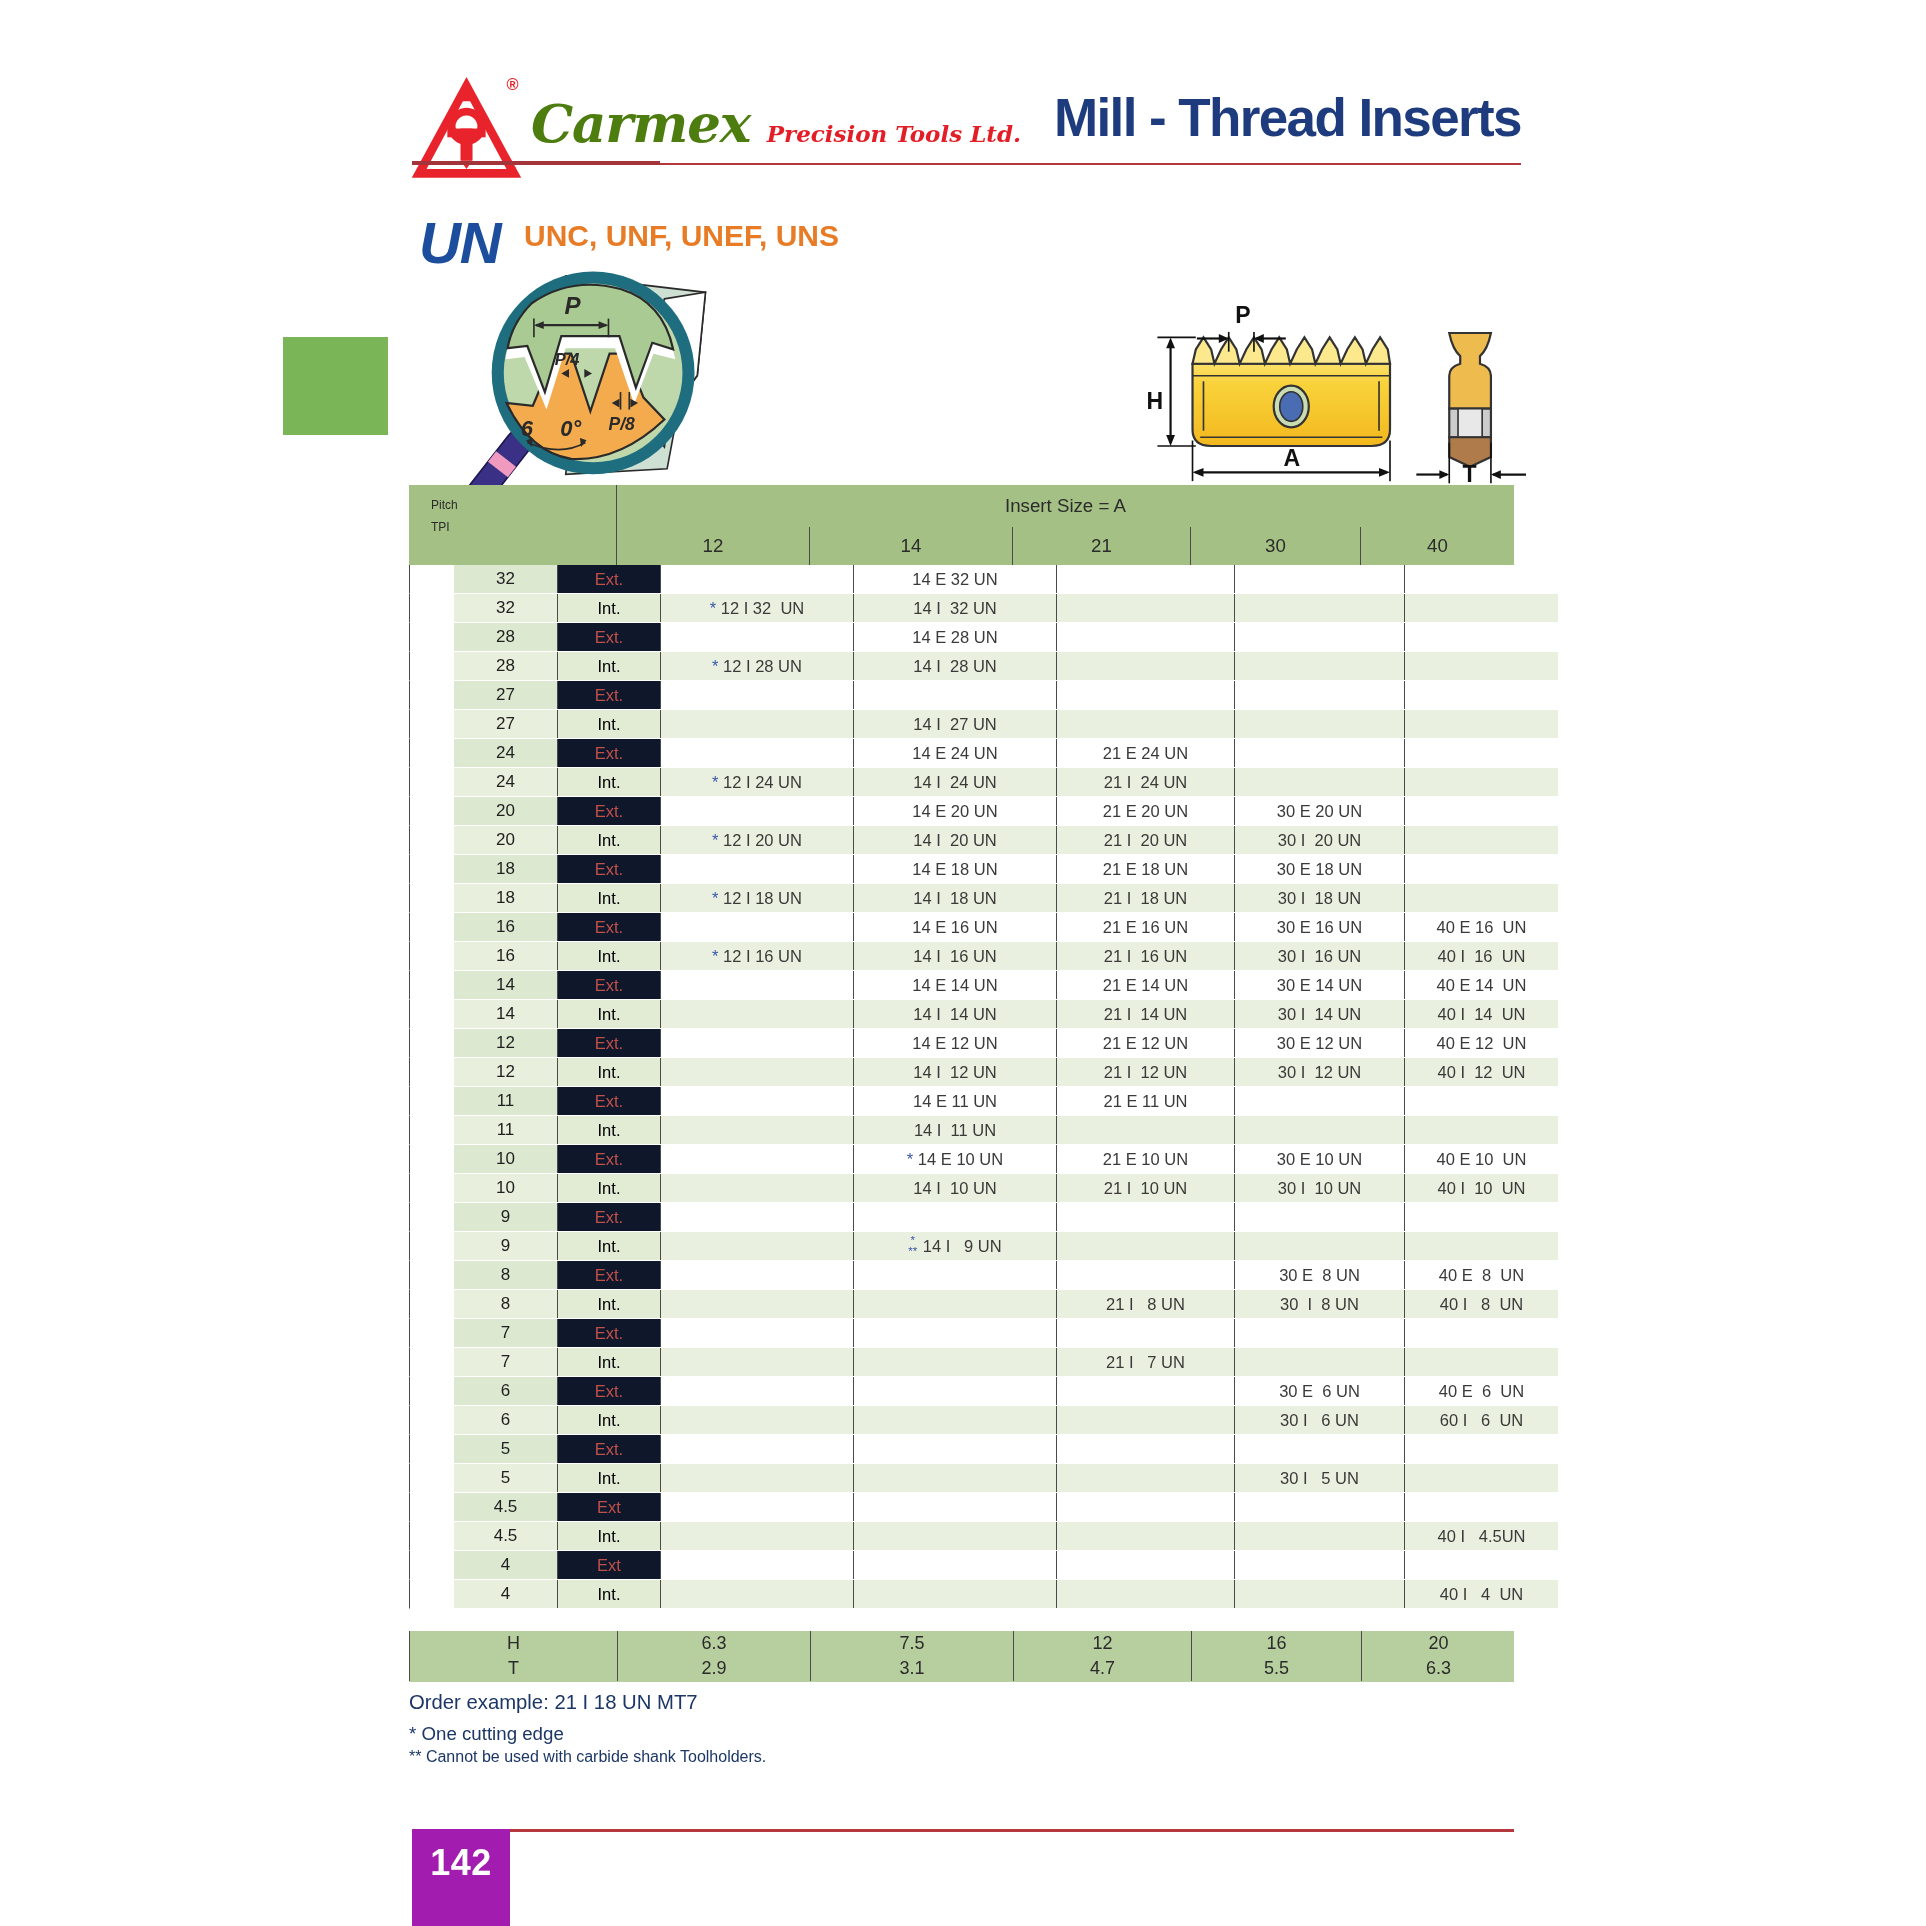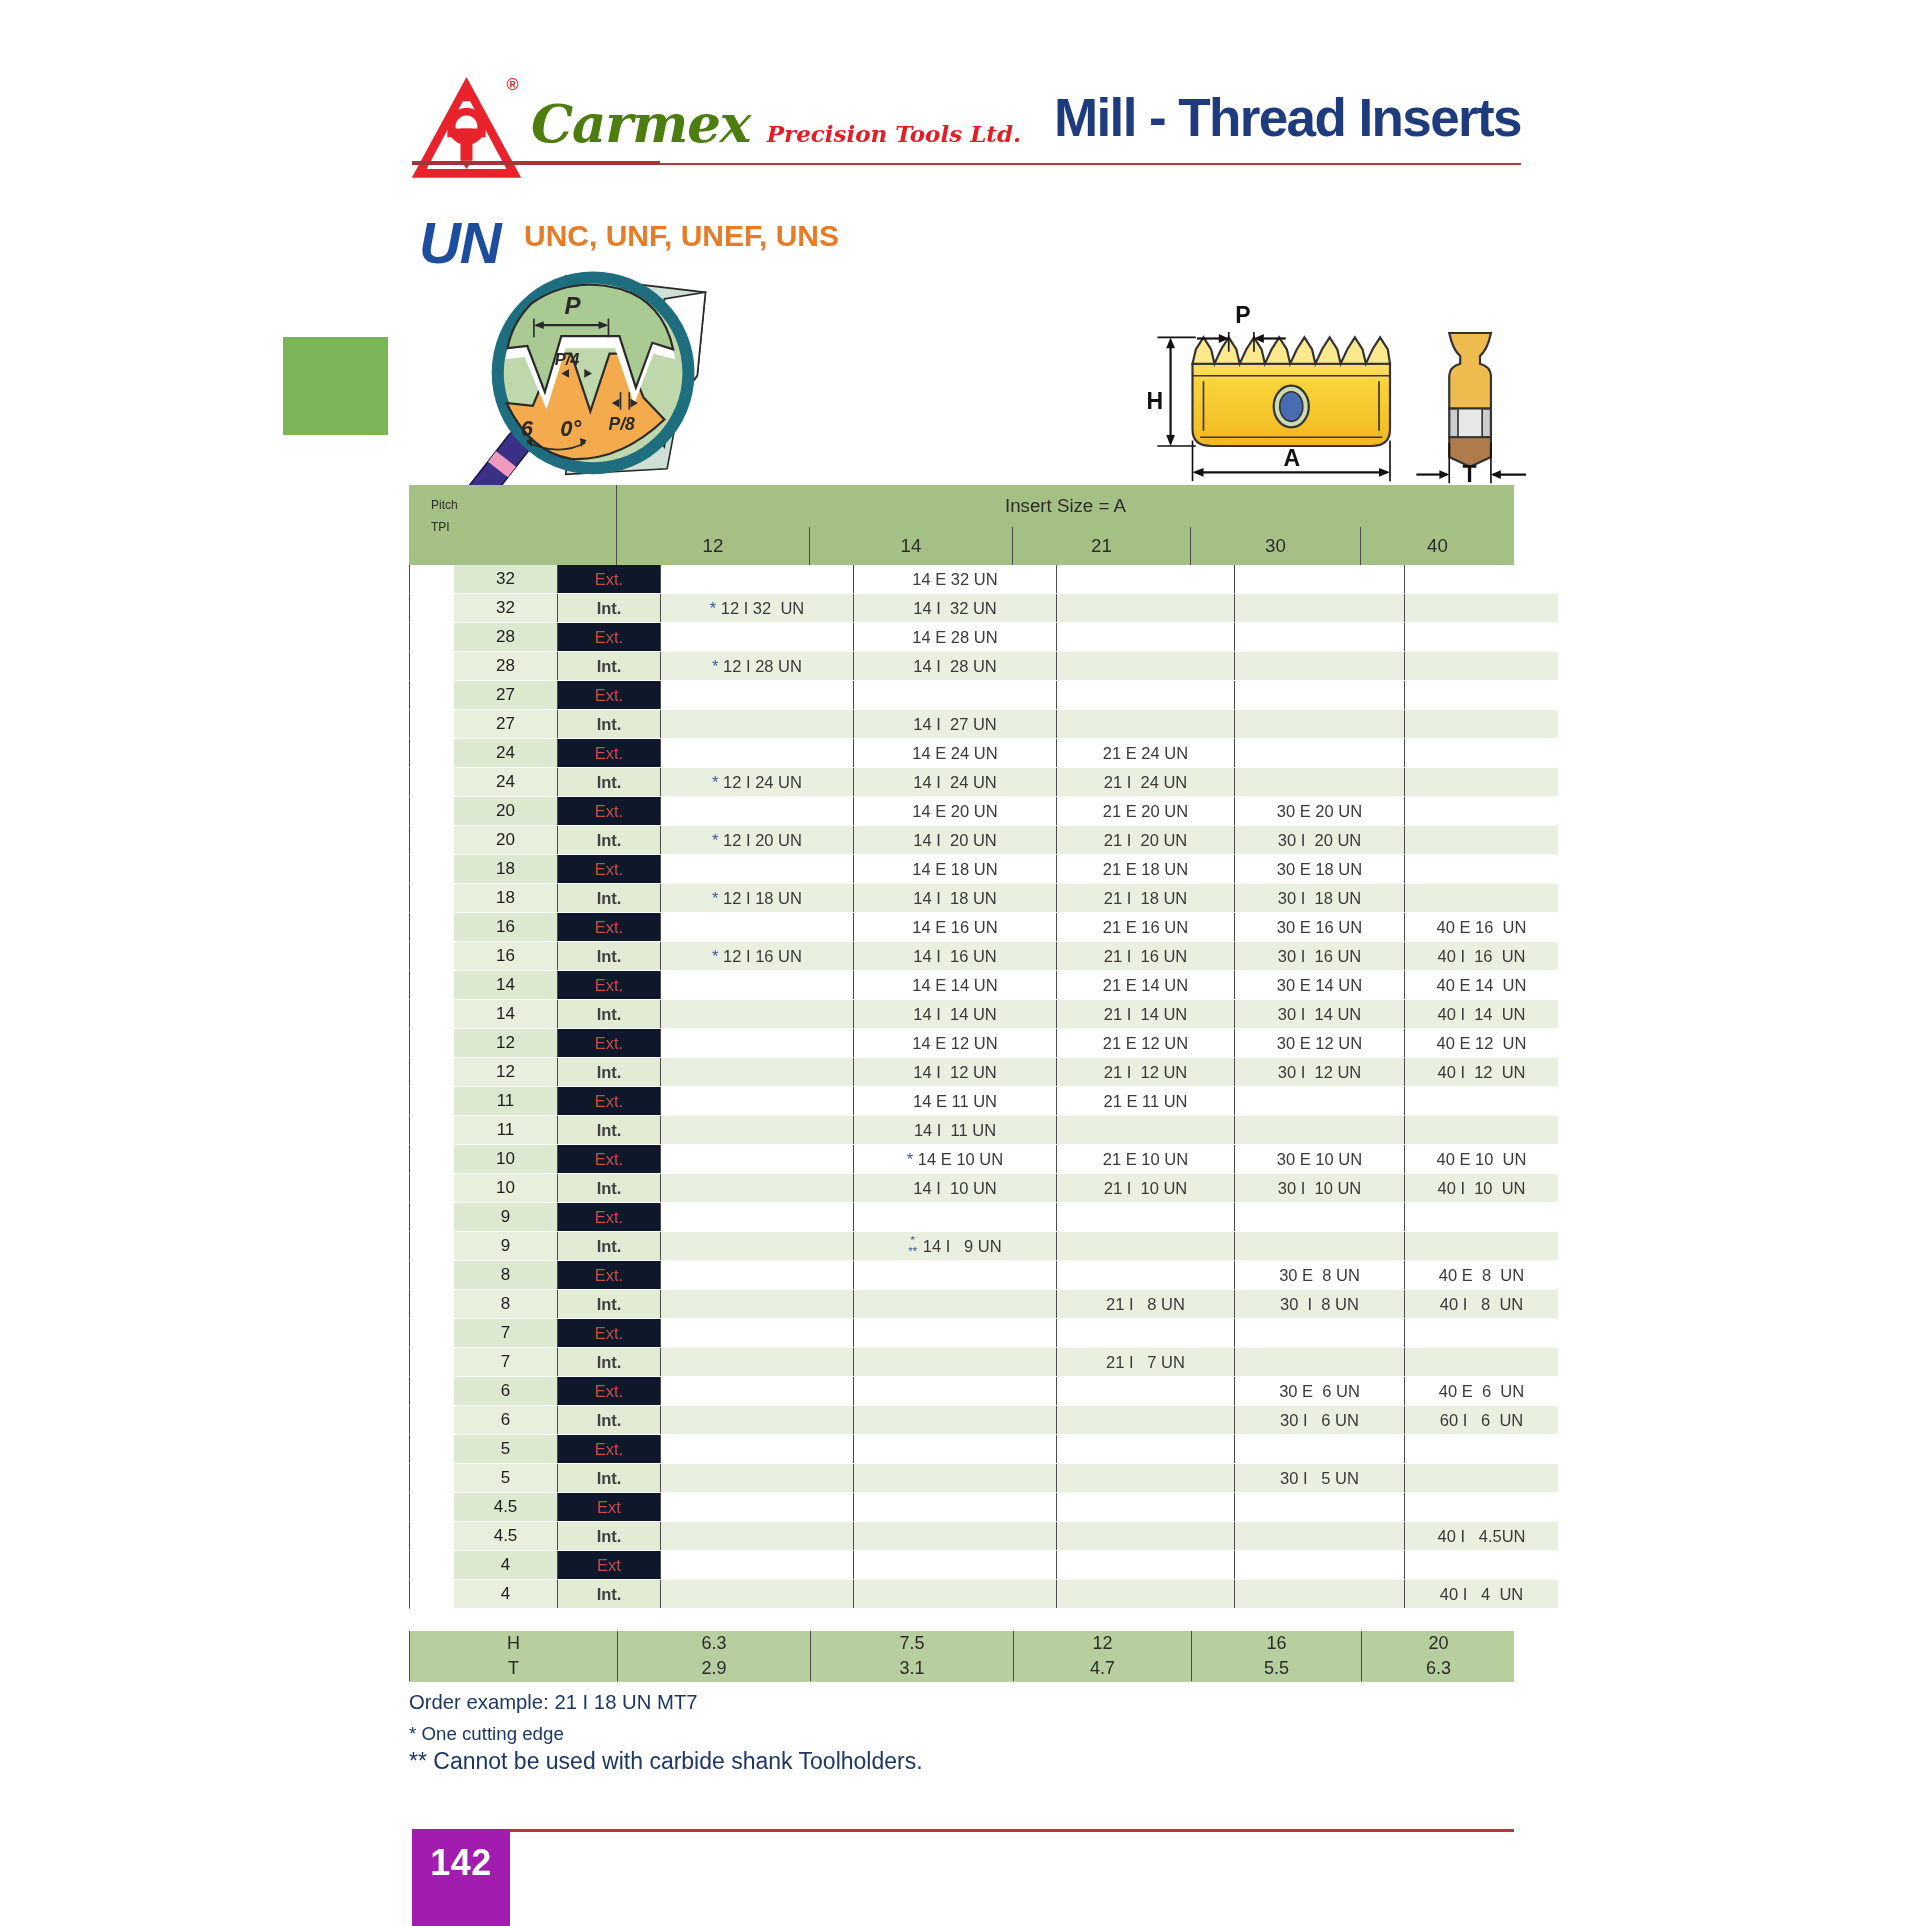--- a/index.html
+++ b/index.html
@@ -43,39 +43,39 @@
     height:29px;box-sizing:border-box;border-bottom:1.6px solid #ffffff;border-left:1.1px solid #4a4a4a;padding-left:44px;}
   .c{display:flex;align-items:center;justify-content:center;white-space:pre;
     font-size:16.5px;color:#3a3a3a;box-sizing:border-box;}
   .c.tpi{border-right:1.1px solid #4a4a4a;color:#1f1f1f;font-size:17px;}
   .c.typ{border-right:1.1px solid #4a4a4a;}
   .c.data.vline{border-left:1.1px solid #4a4a4a;}
   .trow.ext .tpi{background:#dde8d0;}
   .trow.ext .typ{background:#0f172a;color:#c0504a;}
   .trow.ext .data{background:#ffffff;}
   .trow.int .tpi{background:#e8efdc;}
-  .trow.int .typ{background:#e2ebd4;color:#404040;font-weight:bold;}
+  .trow.int .typ{background:#e2ebd4;color:#000000;}
   .trow.int .data{background:#eaf0df;}
   .star{color:#3a57a7;}
   .mk{display:inline-block;white-space:pre;text-align:center;font-size:11.5px;line-height:11px;
     color:#3a57a7;margin-right:5.5px;}
 
   .htblock{position:absolute;left:409px;top:1631px;width:1105px;height:51px;background:#b7ce9f;}
   .htrow{display:grid;grid-template-columns:208px 192px 203px 178px 170px 154px;height:25px;
     box-sizing:border-box;border-left:1.1px solid #4a4a4a;}
   .htrow .hlbl{display:flex;align-items:center;justify-content:center;font-size:18px;color:#2b2b2b;
     border-right:1.1px solid #4a4a4a;box-sizing:border-box;}
   .htrow .hval{display:flex;align-items:center;justify-content:center;font-size:18px;color:#2b2b2b;box-sizing:border-box;}
   .htrow .hval.vline{border-left:1.1px solid #4a4a4a;}
 
   
   .note{position:absolute;left:409px;color:#1c3766;}
   .note.order{top:1691px;font-size:20.3px;}
   .note.n1{top:1723px;font-size:18.7px;}
-  .note.n2{top:1748px;font-size:23px;}
+  .note.n2{top:1748px;font-size:16px;}
 
   
   .foot-line{position:absolute;left:510px;top:1829px;width:1004px;height:2.7px;background:#b4383e;}
   .page-box{position:absolute;left:412px;top:1829px;width:98px;height:97px;background:#a21caf;
     display:flex;justify-content:center;}
   .page-num{margin-top:13px;font-size:36px;font-weight:bold;color:#ffffff;letter-spacing:0.5px;}
 
   svg text{font-family:"Liberation Sans",sans-serif;}
 </style>
 </head>

